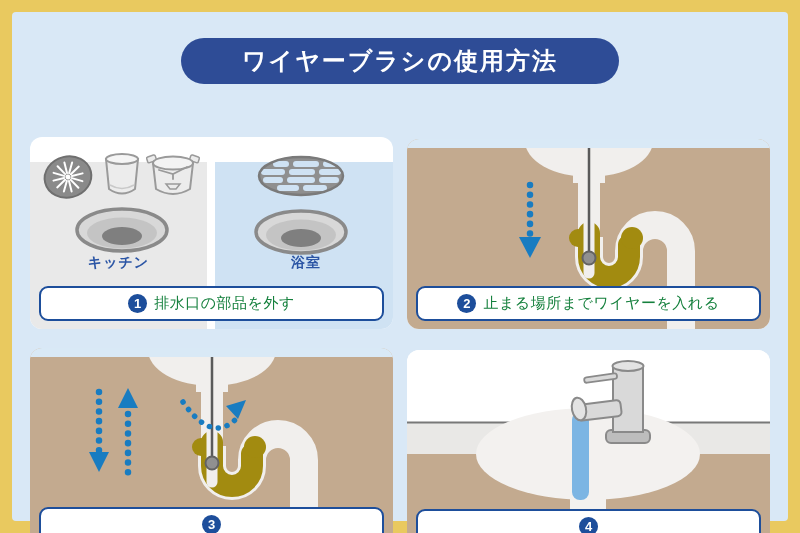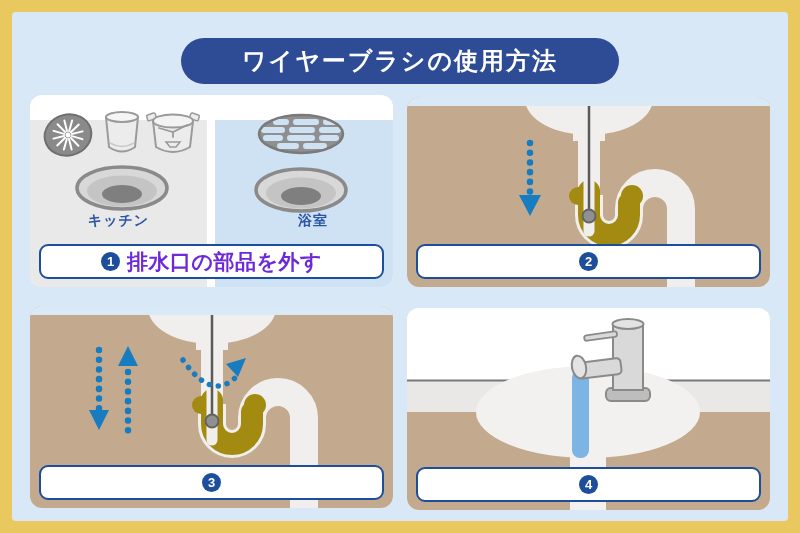--- a/index.html
+++ b/index.html
@@ -18,47 +18,48 @@
     height:46px;min-width:438px;padding:0 30px;box-sizing:border-box;
     background:#2E4C96;border-radius:23px;
     display:flex;align-items:center;justify-content:center;
     color:#FFFFFF;font-size:24px;font-weight:bold;letter-spacing:2px;
     white-space:nowrap;
     margin-top:8px;
   }
   .panel{
     position:absolute;width:363px;border-radius:12px;overflow:hidden;
     background:#FFFFFF;
+    margin-top:42px;
   }
   .panel.p1{left:18px;top:83px;height:192px;}
   .panel.p2{left:395px;top:85px;height:190px;}
   .panel.p3{left:18px;top:294px;height:202px;}
   .panel.p4{left:395px;top:296px;height:202px;}
   .panel svg{position:absolute;left:0;top:0;}
   .caption{
     position:absolute;left:9px;right:9px;bottom:8px;height:35px;
     background:#FFFFFF;border:2.5px solid #1D4E9B;border-radius:9px;
     box-sizing:border-box;
     display:flex;align-items:center;justify-content:center;gap:7px;
     white-space:nowrap;
   }
   .caption .num{
     width:19px;height:19px;border-radius:50%;background:#1D4E9B;
     color:#FFFFFF;font-size:13px;font-weight:bold;
     display:flex;align-items:center;justify-content:center;flex:0 0 auto;
   }
   .caption .txt{
-    color:#6d28d9;font-size:21px;font-weight:bold;letter-spacing:0.5px;
+    color:#15803d;font-size:15px;font-weight:normal;letter-spacing:0.5px;
   }
   .sublabel{
     position:absolute;top:117px;text-align:center;
     color:#2B55A5;font-size:14px;font-weight:bold;letter-spacing:1px;
   }
   .sublabel.kitchen{left:0;width:177px;}
-  .sublabel.bath{left:194px;width:178px;}
+  .sublabel.bath{left:187px;width:178px;}
 </style>
 </head>
 <body>
 
 <div class="board">
 
   <div class="title-pill">
     <span>ワイヤーブラシの使用方法</span>
   </div>
 
@@ -173,20 +174,21 @@
       <rect x="0" y="0" width="363" height="9" fill="#D9E9F6"></rect>
 
       <g fill="#187CC1">
         <line x1="123" y1="46" x2="123" y2="98" stroke="#187CC1" stroke-width="6.5" stroke-linecap="round" stroke-dasharray="0.1 9.6"></line>
         <polygon points="112,98 134,98 123,119"></polygon>
       </g>
     </svg>
 
     <div class="caption">
       <span class="num">2</span>
+      <span class="txt">止まる場所までワイヤーを入れる</span>
     </div>
   </div>
 
   <div class="panel p3">
     <svg width="363" height="202" viewBox="0 0 363 202">
       <rect x="0" y="0" width="363" height="202" fill="#C3AA8F"></rect>
       <g>
         <ellipse cx="182" cy="2" rx="64" ry="36" fill="#F1EFED"></ellipse>
         <rect x="166" y="20" width="32" height="24" fill="#F1EFED"></rect>
         <rect x="171" y="36" width="22" height="70" fill="#F1EFED"></rect>

